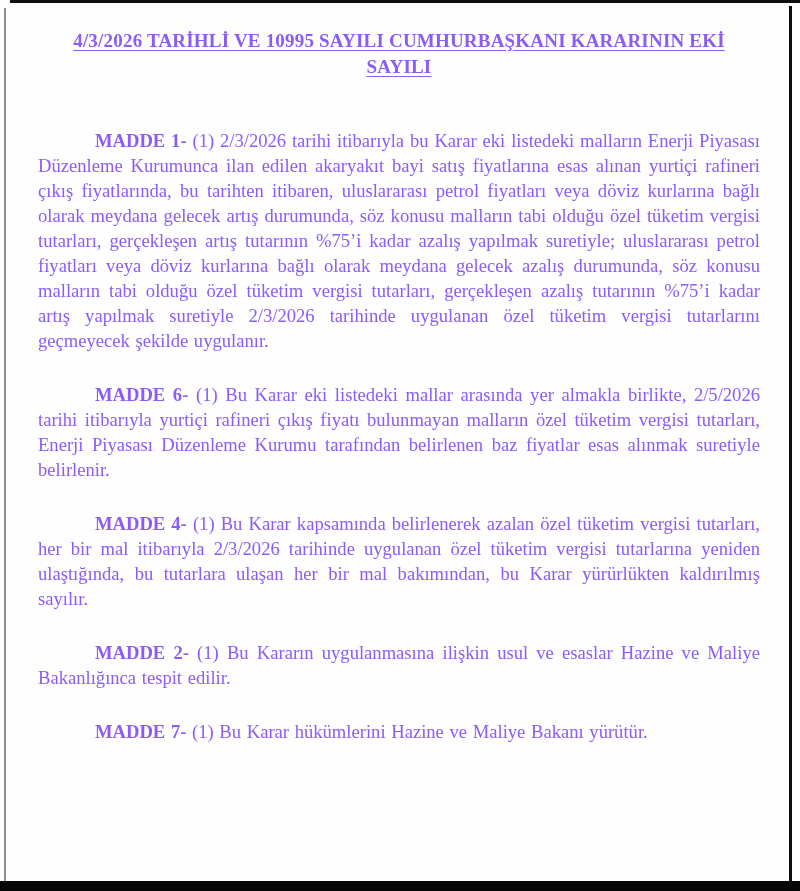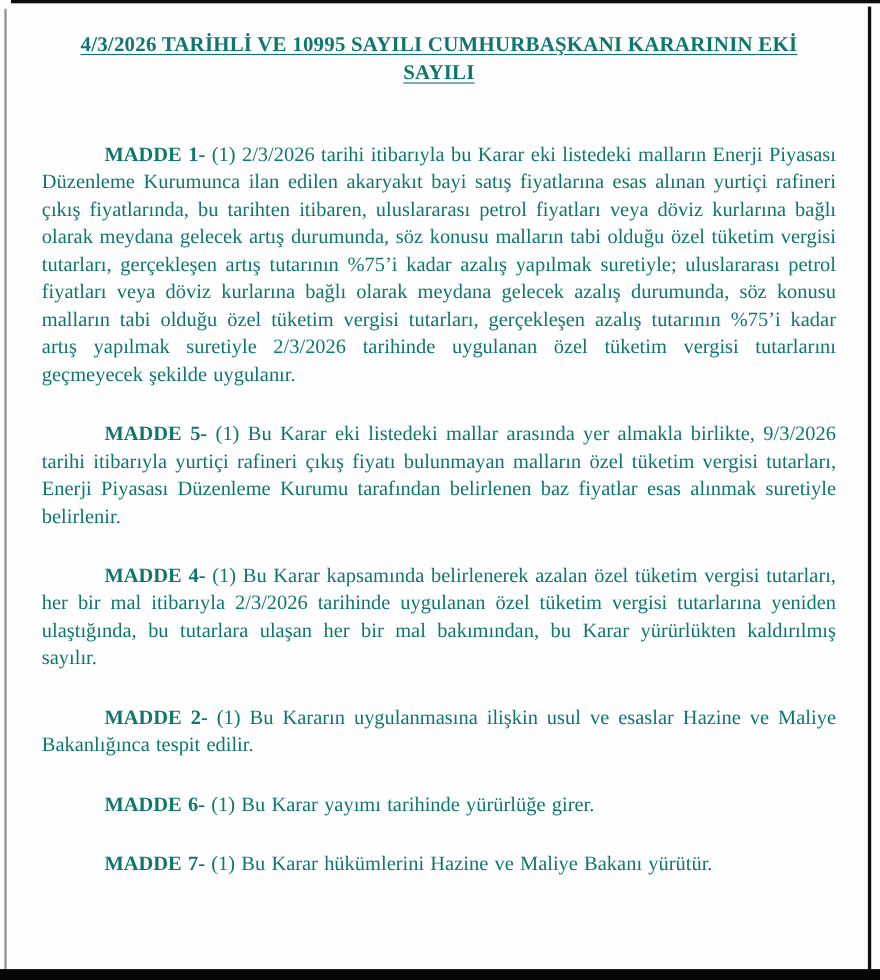--- a/index.html
+++ b/index.html
@@ -6,21 +6,21 @@
     margin: 0;
     padding: 0;
     background: #ffffff;
   }
   .page {
     position: relative;
     width: 800px;
     height: 891px;
     background: #fffefe;
     font-family: "Liberation Serif", "DejaVu Serif", serif;
-    color: #0f766e;
+    color: #8b5cf6;
     overflow: hidden;
     box-sizing: border-box;
   }
   
   .border-top {
     position: absolute;
     top: 0; left: 10px; right: 0;
     height: 3px;
     background: #0d0d0d;
   }
@@ -91,38 +91,34 @@
       <span class="tline">SAYILI</span>
     </h1>
 
     <p class="article">
       <span class="label">MADDE 1-</span>
       <span>(1) 2/3/2026 tarihi itibarıyla bu Karar eki listedeki malların Enerji Piyasası Düzenleme Kurumunca ilan edilen akaryakıt bayi satış fiyatlarına esas alınan yurtiçi rafineri çıkış fiyatlarında, bu tarihten itibaren, uluslararası petrol fiyatları veya döviz kurlarına bağlı olarak meydana gelecek artış durumunda, söz konusu malların tabi olduğu özel tüketim vergisi tutarları, gerçekleşen artış tutarının %75’i kadar azalış yapılmak suretiyle; uluslararası petrol fiyatları veya döviz kurlarına bağlı olarak meydana gelecek azalış durumunda, söz konusu malların tabi olduğu özel tüketim vergisi tutarları, gerçekleşen azalış tutarının %75’i kadar artış yapılmak suretiyle 2/3/2026 tarihinde uygulanan özel tüketim vergisi tutarlarını geçmeyecek şekilde uygulanır.</span>
     </p>
 
 
     <p class="article">
-      <span class="label">MADDE 5-</span>
-      <span>(1) Bu Karar eki listedeki mallar arasında yer almakla birlikte, 9/3/2026 tarihi itibarıyla yurtiçi rafineri çıkış fiyatı bulunmayan malların özel tüketim vergisi tutarları, Enerji Piyasası Düzenleme Kurumu tarafından belirlenen baz fiyatlar esas alınmak suretiyle belirlenir.</span>
+      <span class="label">MADDE 6-</span>
+      <span>(1) Bu Karar eki listedeki mallar arasında yer almakla birlikte, 2/5/2026 tarihi itibarıyla yurtiçi rafineri çıkış fiyatı bulunmayan malların özel tüketim vergisi tutarları, Enerji Piyasası Düzenleme Kurumu tarafından belirlenen baz fiyatlar esas alınmak suretiyle belirlenir.</span>
     </p>
 
     <p class="article">
       <span class="label">MADDE 4-</span>
       <span>(1) Bu Karar kapsamında belirlenerek azalan özel tüketim vergisi tutarları, her bir mal itibarıyla 2/3/2026 tarihinde uygulanan özel tüketim vergisi tutarlarına yeniden ulaştığında, bu tutarlara ulaşan her bir mal bakımından, bu Karar yürürlükten kaldırılmış sayılır.</span>
     </p>
 
     <p class="article">
       <span class="label">MADDE 2-</span>
       <span>(1) Bu Kararın uygulanmasına ilişkin usul ve esaslar Hazine ve Maliye Bakanlığınca tespit edilir.</span>
     </p>
 
-    <p class="article">
-      <span class="label">MADDE 6-</span>
-      <span>(1) Bu Karar yayımı tarihinde yürürlüğe girer.</span>
-    </p>
 
     <p class="article">
       <span class="label">MADDE 7-</span>
       <span>(1) Bu Karar hükümlerini Hazine ve Maliye Bakanı yürütür.</span>
     </p>
 
   </div>
 </div>
 
 </body></html>

